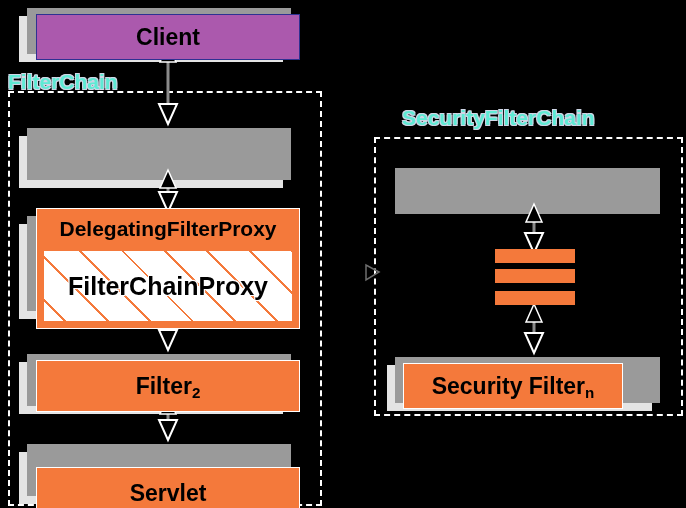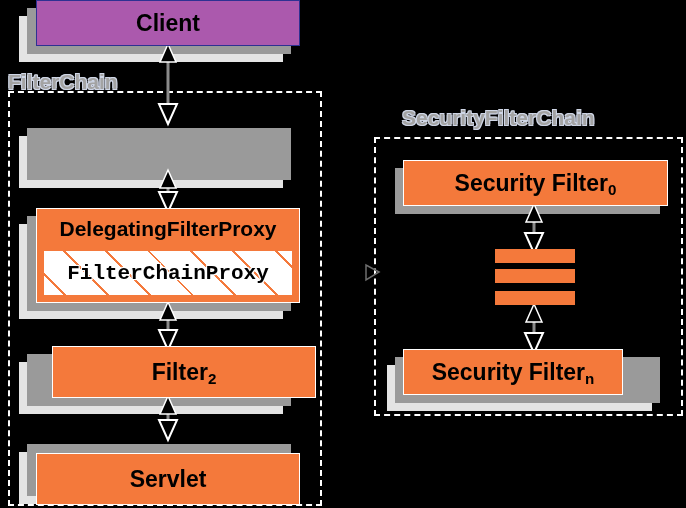--- a/index.html
+++ b/index.html
@@ -22,21 +22,21 @@
     border: 2px dashed #ffffff;
     box-sizing: border-box;
     background: transparent;
   }
 
   
   .group-label {
     position: absolute;
     font-size: 21px;
     font-weight: bold;
-    color: #a3a3a3;
+    color: #5eead4;
     letter-spacing: 0px;
     white-space: nowrap;
     text-shadow:
       -1px -1px 0 #cfd6e6,
        1px -1px 0 #cfd6e6,
       -1px  1px 0 #cfd6e6,
        1px  1px 0 #cfd6e6,
        0px -1px 0 #e8ecf5,
        0px  1px 0 #7a86a8;
   }
@@ -45,20 +45,21 @@
   .node {
     position: absolute;
     box-sizing: border-box;
     display: flex;
     align-items: center;
     justify-content: center;
     color: #000000;
     font-weight: bold;
     white-space: nowrap;
     z-index: 5;
+    margin-top: 14px;
   }
   .node.orange {
     background: #f4793b;
     border: 1px solid #ffffff;
   }
   .node.purple {
     background: #ab59ad;
     border: 1px solid #2e3192;
   }
 
@@ -108,29 +109,28 @@
         #ffffff 16px,
         #ffffff 30px
       );
     display: flex;
     align-items: center;
     justify-content: center;
   }
   .fcp-label {
     color: #000000;
     font-weight: bold;
-    font-size: 21px;
+    font-size: 25px;
     white-space: nowrap;
     text-shadow:
       -1px -1px 0 #ffffff,
        1px -1px 0 #ffffff,
       -1px  1px 0 #ffffff,
        1px  1px 0 #ffffff,
        0 0 3px #ffffff;
-    font-family: Liberation Mono, monospace;
   }
 
   
   .minibar {
     position: absolute;
     background: #f4793b;
     z-index: 5;
   }
 
   
@@ -164,43 +164,40 @@
   <div class="shadow s1" style="left:27px; top:8px;  width:264px; height:46px;"></div>
   <div class="node purple" style="left:36px; top:0px; width:264px; height:46px; font-size:23px;">
     <span class="lbl">Client</span>
   </div>
 
   <div class="shadow s2" style="left:19px; top:136px; width:264px; height:52px;"></div>
   <div class="shadow s1" style="left:27px; top:128px; width:264px; height:52px;"></div>
 
   <div class="shadow s2" style="left:19px; top:224px; width:264px; height:95px;"></div>
   <div class="shadow s1" style="left:27px; top:216px; width:264px; height:95px;"></div>
-  <div class="dfp-wrap" style="left:36px; top:208px; width:264px; height:95px;">
+  <div class="dfp-wrap" style="left:36px; top:208px; width:264px; height:121px;">
     <div class="dfp-title">DelegatingFilterProxy</div>
     <div class="fcp-inner">
       <span class="fcp-label">FilterChainProxy</span>
     </div>
   </div>
 
   <div class="shadow s2" style="left:19px; top:362px; width:264px; height:52px;"></div>
   <div class="shadow s1" style="left:27px; top:354px; width:264px; height:52px;"></div>
-  <div class="node orange" style="left:52px; top:346px; width:264px; height:52px; font-size:23px;text-align:right;">
+  <div class="node orange" style="left:36px; top:346px; width:264px; height:52px; font-size:23px;text-align:right;">
     <span class="lbl"><span>Filter</span><sub>2</sub></span>
   </div>
 
   <div class="shadow s2" style="left:19px; top:452px; width:264px; height:52px;"></div>
   <div class="shadow s1" style="left:27px; top:444px; width:264px; height:52px;"></div>
   <div class="node orange" style="left:36px; top:453px; width:264px; height:52px; font-size:23px;">
     <span class="lbl">Servlet</span>
   </div>
 
   <div class="shadow s1" style="left:395px; top:168px; width:265px; height:46px;"></div>
-  <div class="node orange" style="left:403px; top:160px; width:265px; height:46px; font-size:23px;">
-    <span class="lbl"><span>Security Filter</span><sub>0</sub></span>
-  </div>
 
   <div class="minibar" style="left:495px; top:249px; width:80px; height:14px;"></div>
   <div class="minibar" style="left:495px; top:269px; width:80px; height:14px;"></div>
   <div class="minibar" style="left:495px; top:291px; width:80px; height:14px;"></div>
 
   <div class="shadow s2" style="left:387px; top:365px; width:265px; height:46px;"></div>
   <div class="shadow s1" style="left:395px; top:357px; width:265px; height:46px;"></div>
   <div class="node orange" style="left:403px; top:349px; width:220px; height:46px; font-size:23px;">
     <span class="lbl"><span>Security Filter</span><sub>n</sub></span>
   </div>

